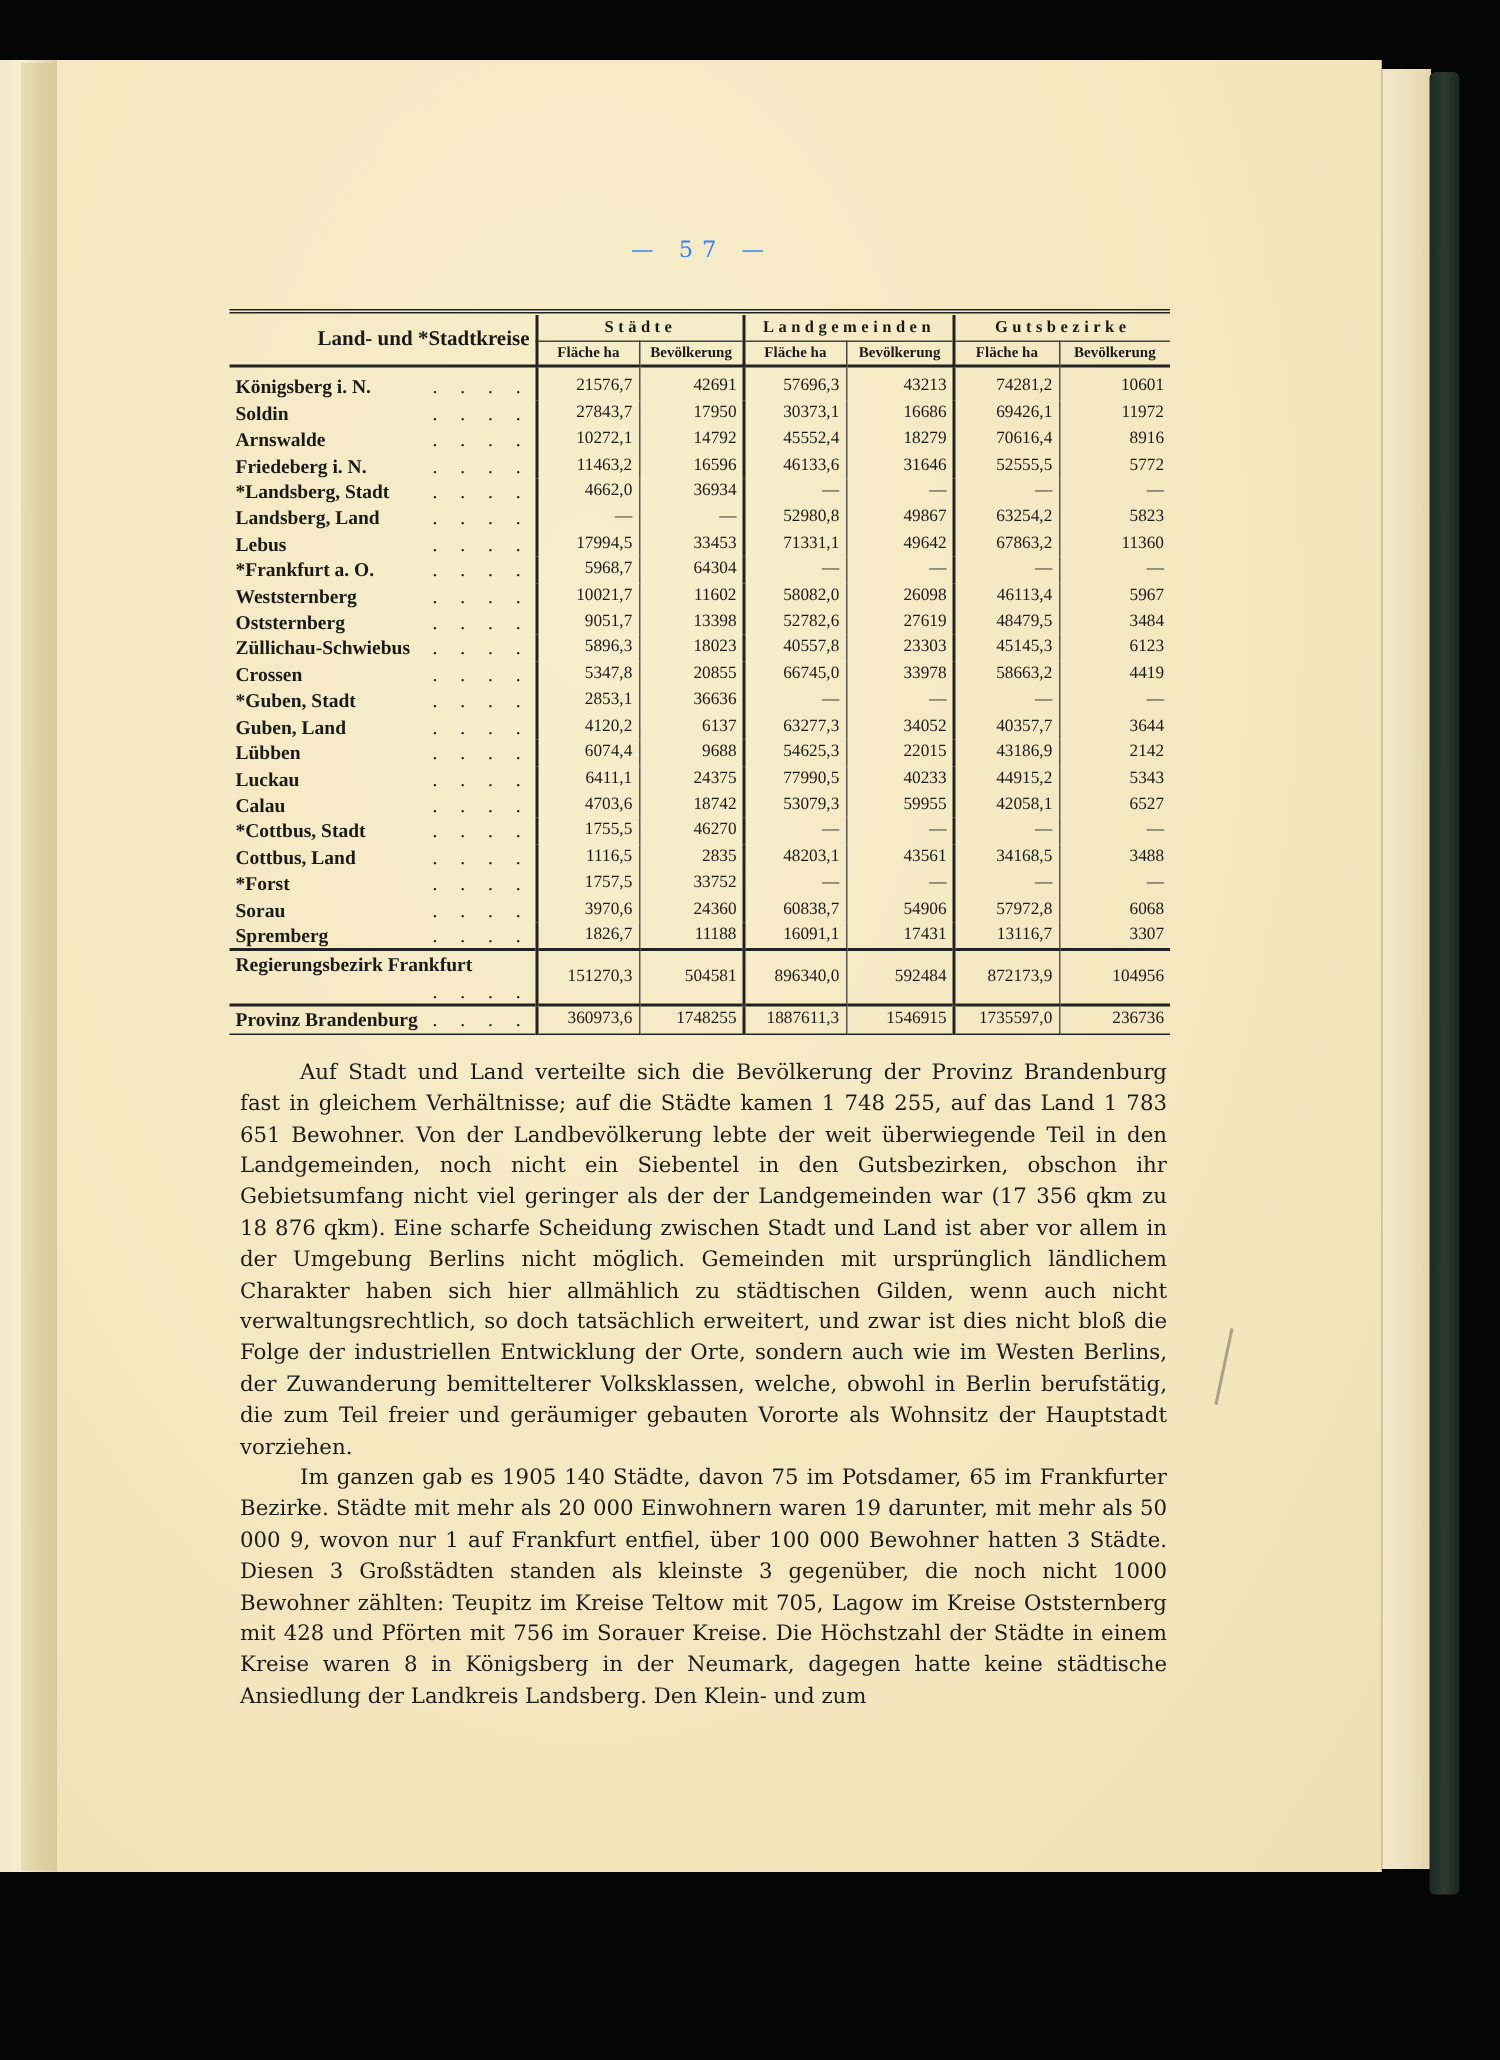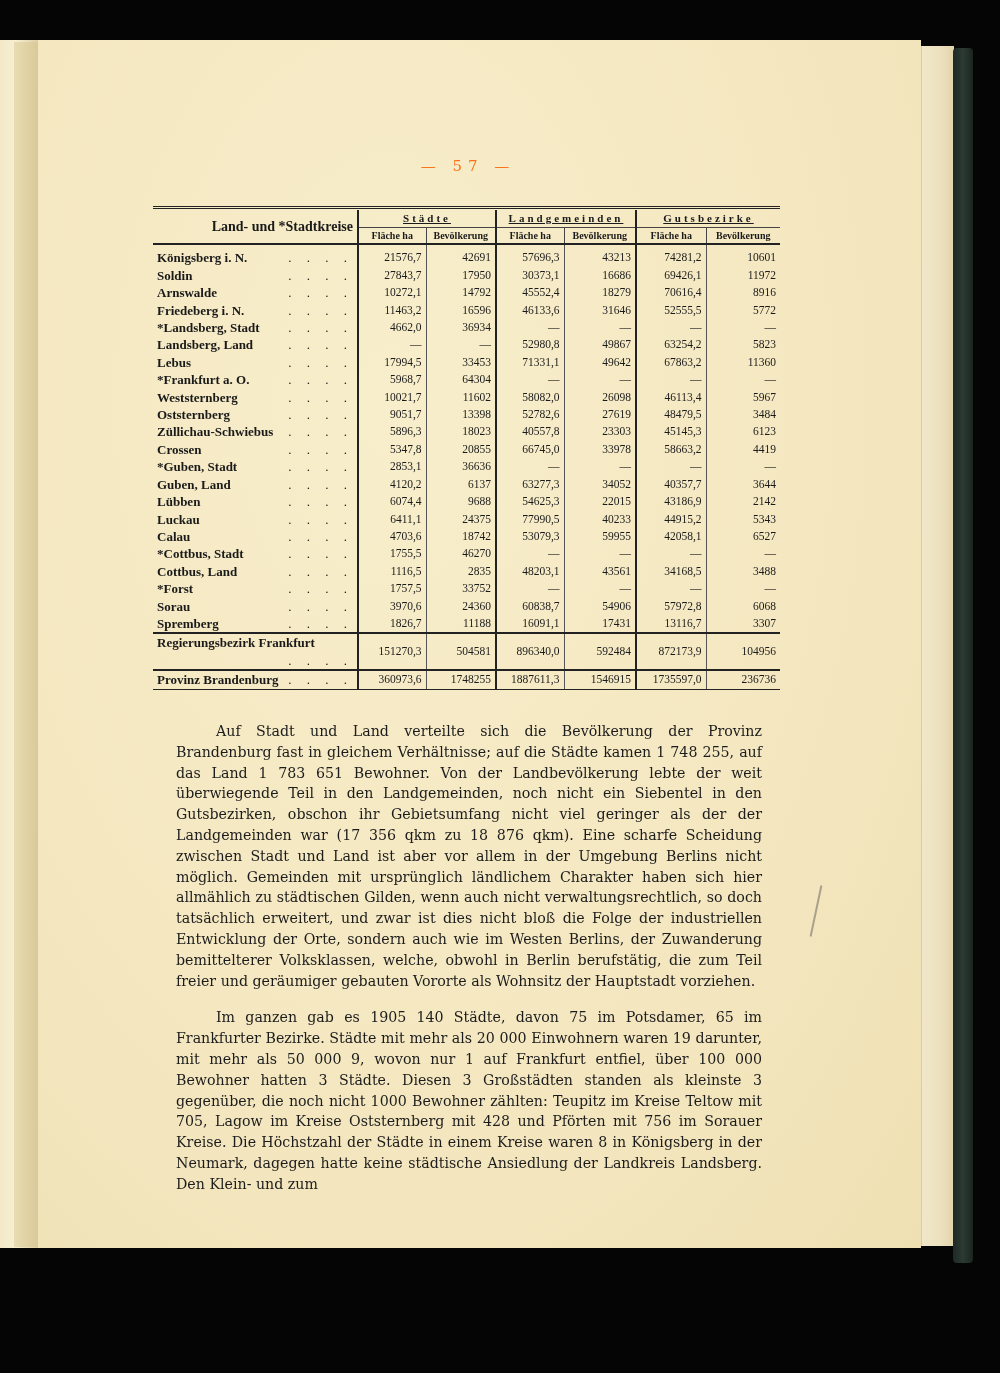--- a/index.html
+++ b/index.html
@@ -25,52 +25,52 @@
     background: linear-gradient(to right, #f1e7c9, #ece0bd 60%, #e2d4aa);
     border-left: 1px solid #d9cca2;
   }
   .cover-edge {
     position: absolute; left: 953px; top: 48px; width: 20px; height: 1215px;
     background: linear-gradient(to right, #1e2a25, #2c3a33 50%, #1b2520);
     border-radius: 4px;
   }
   .page-number {
     position: absolute; left: 418px; top: 157px; width: 100px; text-align: center;
-    font-family: "DejaVu Serif", serif; font-size: 15px; color: #f97316; letter-spacing: 6px;
+    font-family: "DejaVu Serif", serif; font-size: 15px; color: #3b82f6; letter-spacing: 6px;
   }
   .table-wrap { position: absolute; left: 153px; top: 206px; width: 627px; }
   table.stats {
     width: 100%; border-collapse: collapse; font-family: "Liberation Serif", serif;
     color: #1a1a1a; font-size: 12px;
   }
   table.stats th, table.stats td { padding: 0 4px; line-height: 17.4px; }
   .top-rule { border-top: 3px double #222; height: 0; margin-bottom: 1px; }
   thead th { font-weight: normal; }
   .hdr-main { font-size: 14px; font-weight: bold; text-align: right; border-right: 2px solid #222; border-bottom: 2px solid #222; }
-  .grp { font-size: 11px; letter-spacing: 3px; text-align: center; border-right: 2px solid #222; border-bottom: 1px solid #444; font-weight: bold; text-decoration: underline;}
+  .grp { font-size: 11px; letter-spacing: 3px; text-align: center; border-right: 2px solid #222; border-bottom: 1px solid #444; font-weight: bold;}
   .grp.last { border-right: none; margin-top: 27px; }
   .sub { font-size: 10px; font-weight: bold; text-align: center; line-height: 11px !important; border-bottom: 2px solid #222; padding: 2px 2px !important; }
   .sub.area { border-right: 1px solid #444; }
   .sub.pop { border-right: 2px solid #222; }
   .sub.pop.last { border-right: none; }
   td.name { font-weight: bold; font-size: 13px; white-space: nowrap; border-right: 2px solid #222; }
   td.name .dots { font-weight: normal; letter-spacing: 6px; float: right; }
   td.num { text-align: right; font-size: 11.5px; }
   td.num.area { border-right: 1px solid #555; }
   td.num.pop { border-right: 2px solid #222; }
   td.num.pop.last { border-right: none; padding-left: 20px; }
   tr.first-row td { padding-top: 4px; }
   tr.sum td { border-top: 2px solid #222; }
   tr.total td { border-top: 2px solid #222; border-bottom: 1px solid #222; }
   .body-text {
     position: absolute; left: 160px; top: 705px; width: 618px;
     font-family: "DejaVu Serif", serif; font-size: 14.2px; line-height: 20.8px; color: #1c1c1c;
     text-align: justify;
   }
-  .body-text p { margin: 16px; text-indent: 40px; }
+  .body-text p { margin: 0; text-indent: 40px; }
   .pencil-mark {
     position: absolute; left: 815px; top: 885px; width: 2px; height: 52px;
     background: #8a8578; transform: rotate(12deg); opacity: 0.7;
   }
 </style>
 </head>
 <body>
 
 <div class="left-leaf"></div>
 <div class="left-leaf-gutter"></div>

